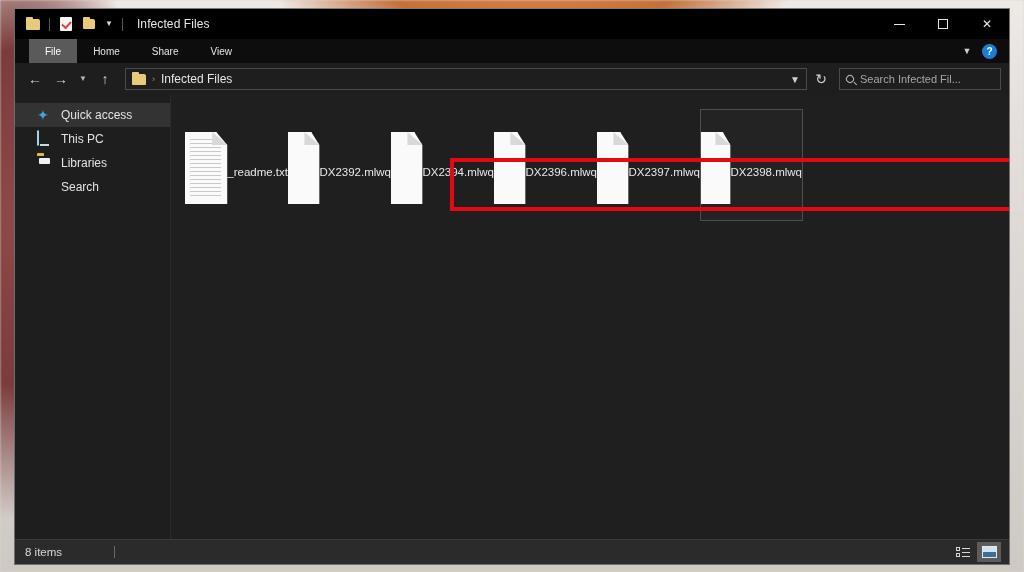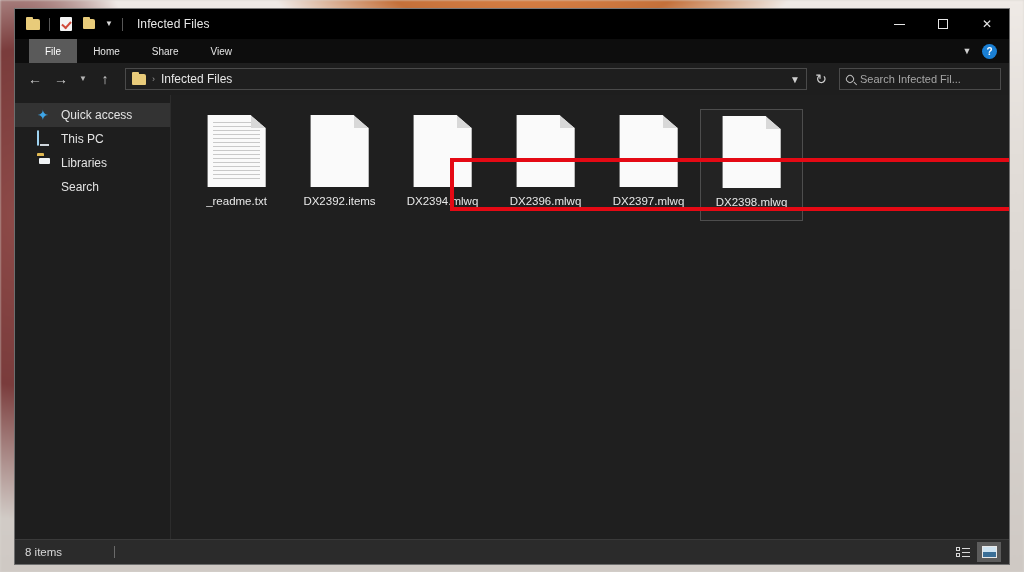--- a/index.html
+++ b/index.html
@@ -174,21 +174,21 @@
   .net-ico {
     width: 12px; height: 12px; border-radius: 50%; margin: 2px 0 0 2px;
     background: radial-gradient(circle at 35% 30%, #a8dcf7, #2f86c8);
   }
 
   .content { flex: 1; background: #1f1f1f; position: relative; padding: 14px 0 0 14px; }
 
   .filegrid { display: flex; flex-wrap: wrap; align-content: flex-start; }
   .file-tile {
     width: 103px; height: 112px;
-    display: flex; flex-direction: column; align-items: center;
+    display: flex; flex-direction: row; align-items: center;
     padding-top: 6px;
   }
   .file-tile.selected { border: 1px solid #4d4d4d; background: rgba(255,255,255,0.02); }
   .doc-icon {
     width: 58px; height: 72px; position: relative;
     background: #fafafa;
     box-shadow: 0 0 0 1px #d2d2d2;
     clip-path: polygon(0 0, 74% 0, 100% 18%, 100% 100%, 0 100%);
   }
   .doc-icon .fold {
@@ -337,21 +337,21 @@
             <div class="lines"></div>
               <div class="fold"></div>
           </div>
           <div class="file-label">_readme.txt</div>
         </div>
 
         <div class="file-tile">
           <div class="doc-icon">
               <div class="fold"></div>
             </div>
-          <div class="file-label">DX2392.items</div>
+          <div class="file-label">DX2392.mlwq</div>
         </div>
 
 
         <div class="file-tile">
           <div class="doc-icon">
               <div class="fold"></div>
             </div>
           <div class="file-label">DX2394.mlwq</div>
         </div>
 

